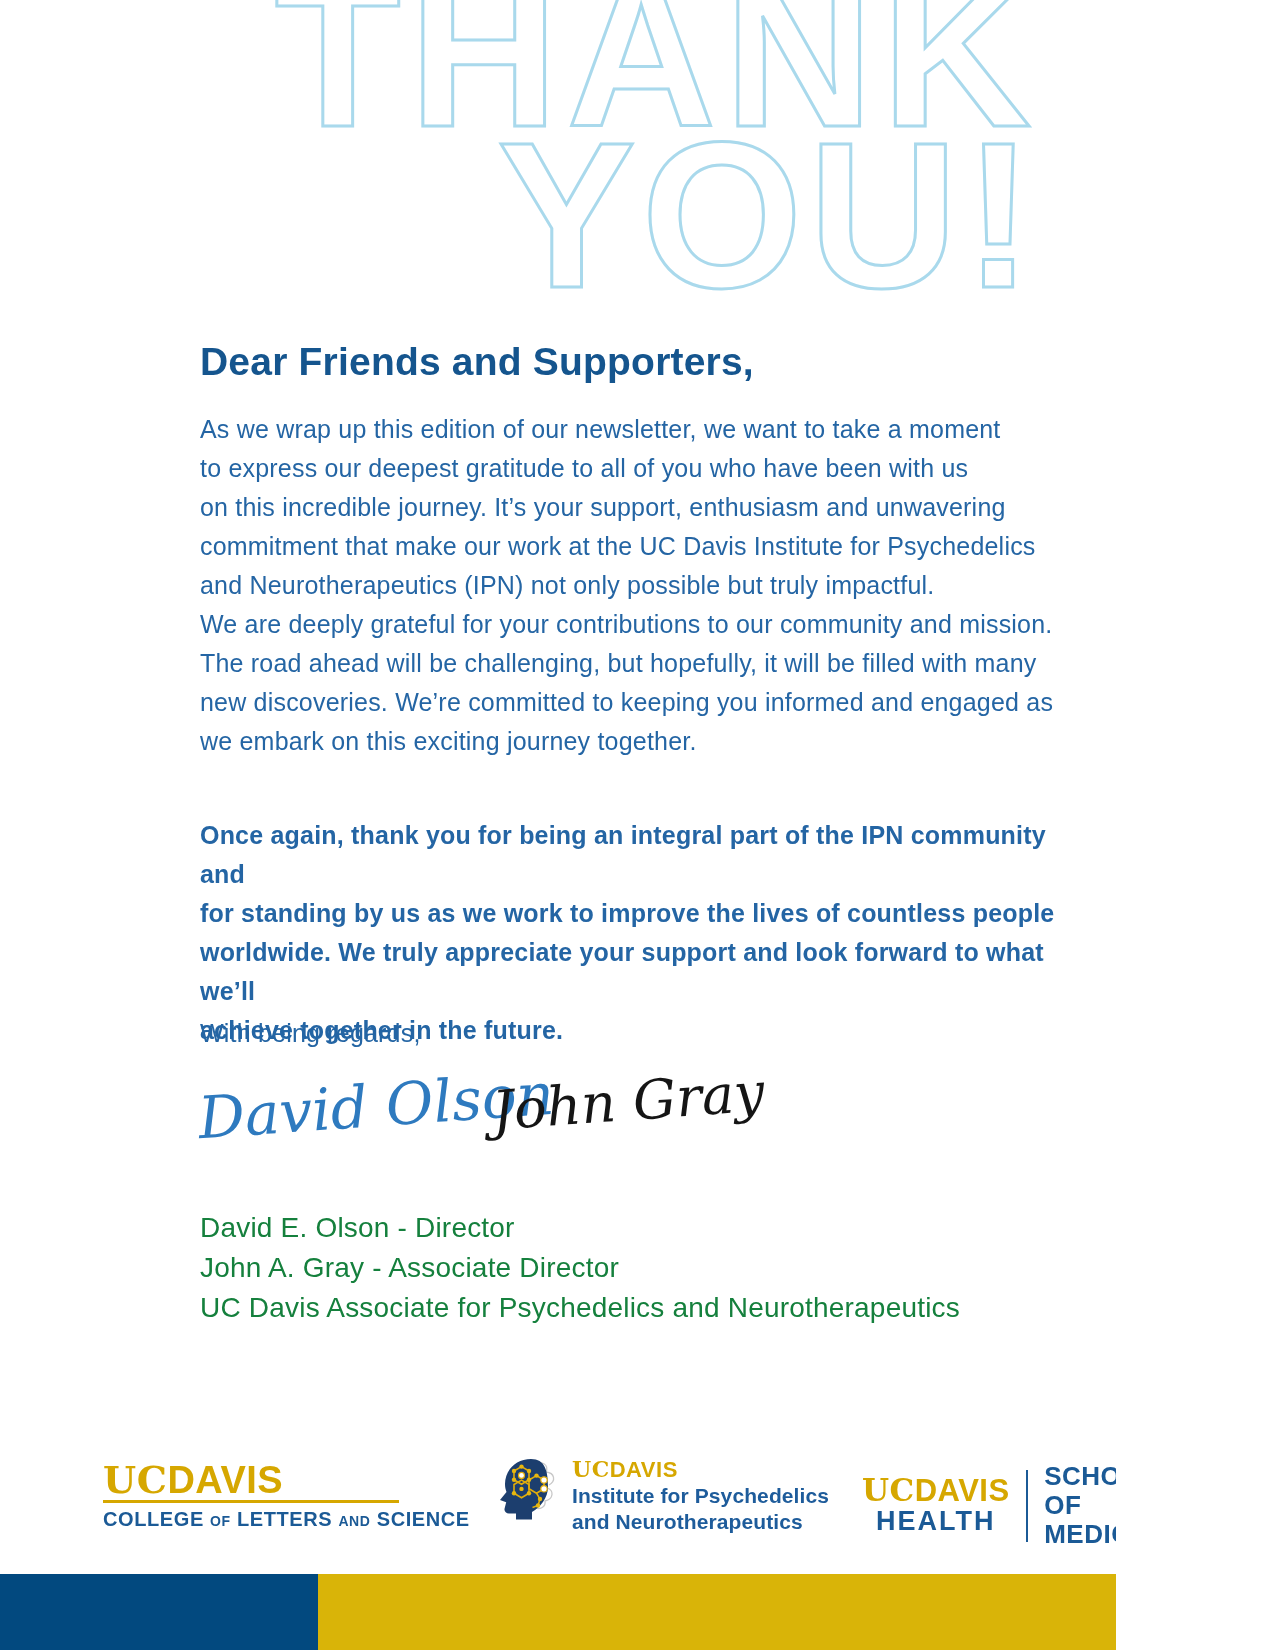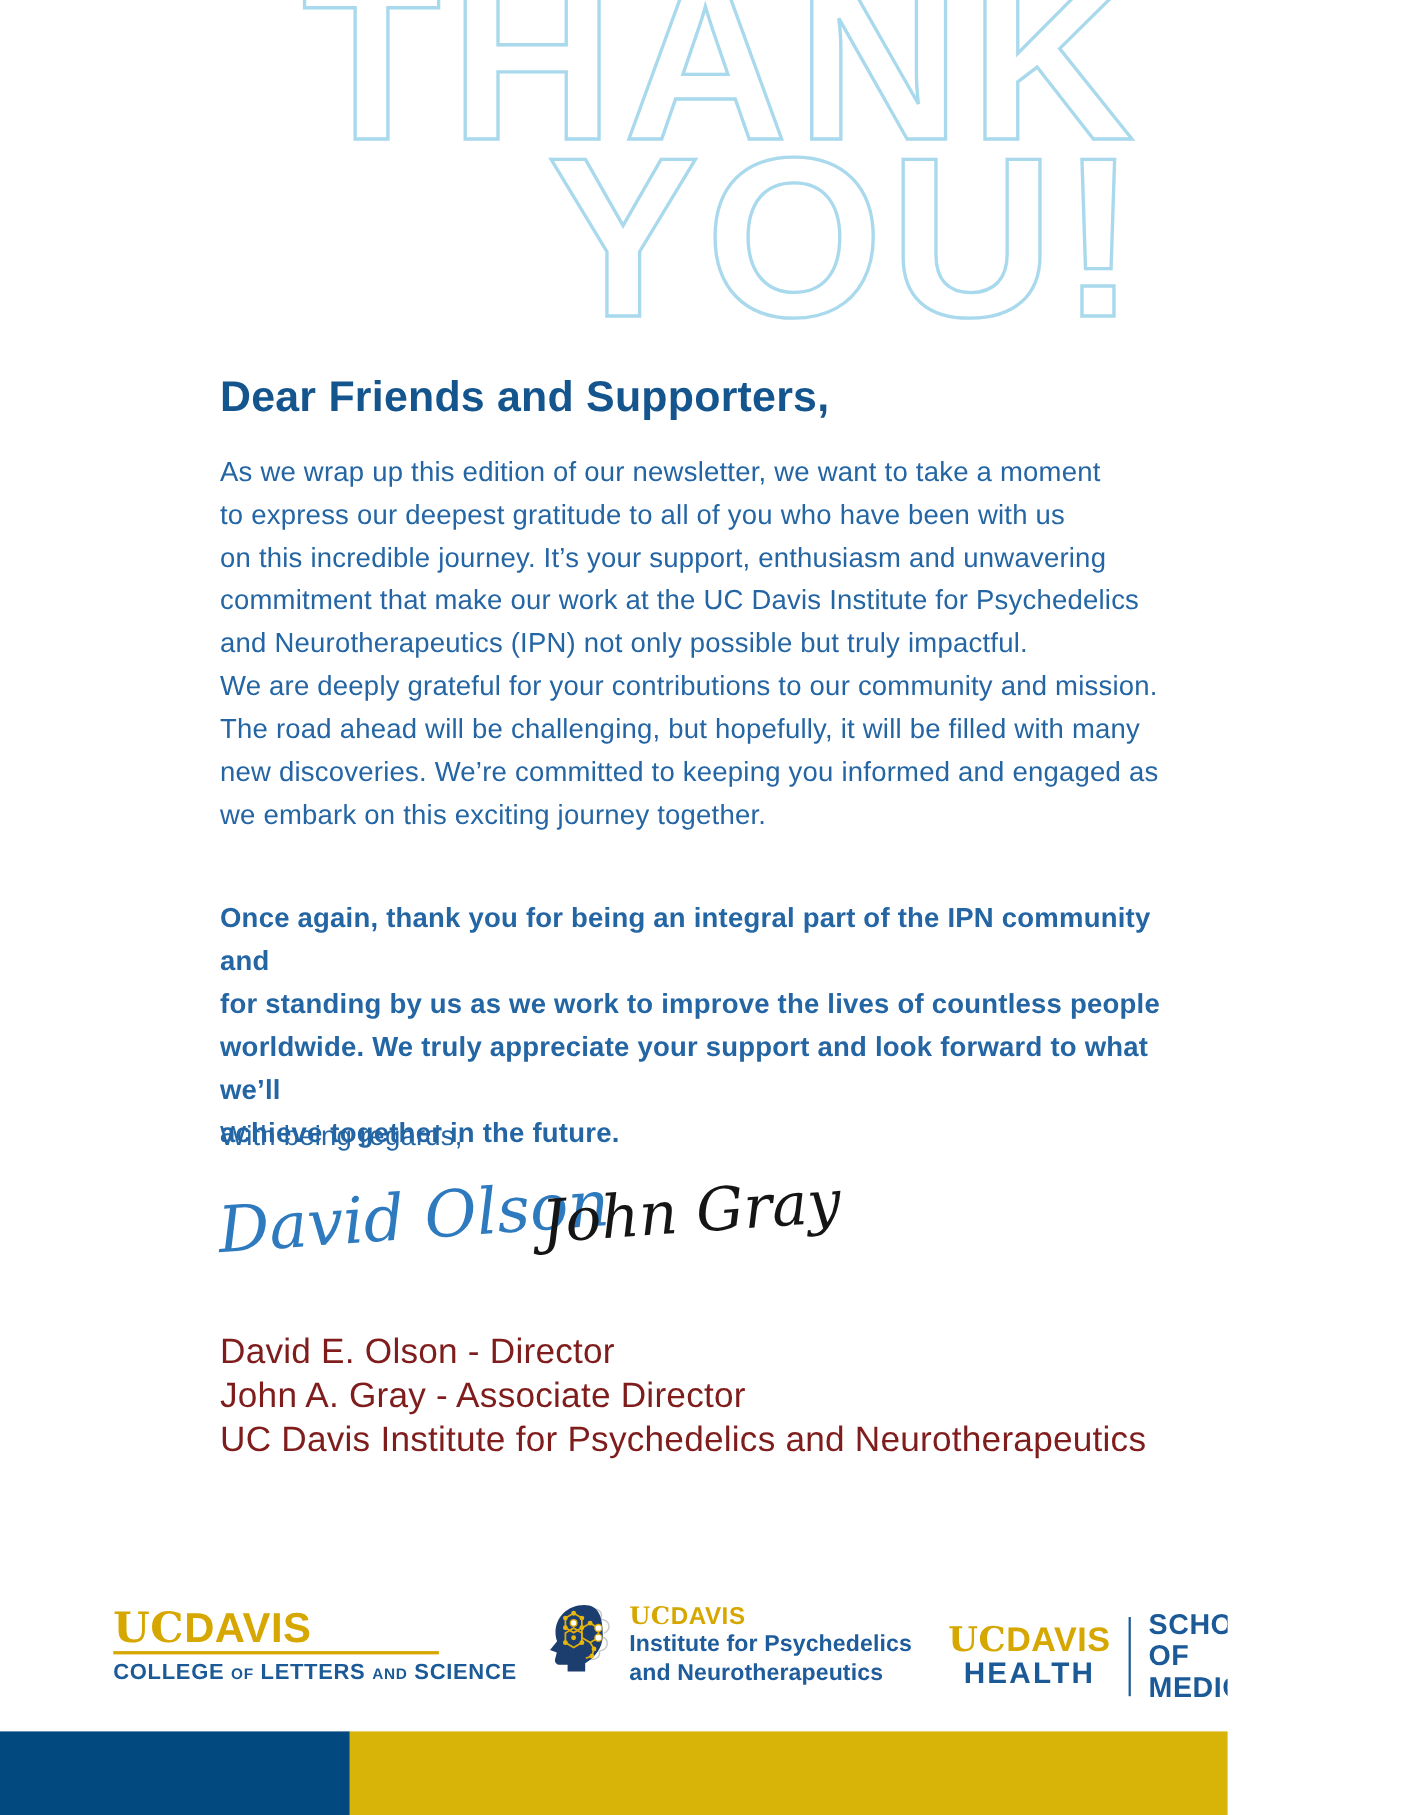--- a/index.html
+++ b/index.html
@@ -59,21 +59,21 @@
     transform:rotate(-4deg);
   }
   .sig-john {
     left:492px; top:1070px;
     font-size:54px; color:#151515;
     transform:rotate(-4deg);
   }
 
   .byline-block { position:absolute; left:200px; top:1208px; }
   .byline {
-    color:#7f1d1d; font-size:32px; line-height:40px; letter-spacing:0.2px;
+    color:#15803d; font-size:28px; line-height:40px; letter-spacing:0.2px;
   }
 
   
   .gold  { color:#D6A700; }
   .wordmark-uc   { font-family:"DejaVu Serif", serif; font-weight:600; letter-spacing:0.5px; }
   .wordmark-davis{ font-family:"Liberation Sans", sans-serif; font-weight:700; letter-spacing:0.5px; }
 
   .logo-cls { position:absolute; left:103px; top:1462px; width:296px; }
   .logo-cls .wordmark { font-size:38px; line-height:36px; }
   .logo-cls .rule { margin-top:2px; height:3px; background:#D6A700; width:296px; }
@@ -134,21 +134,21 @@
 worldwide. We truly appreciate your support and look forward to what we’ll
 achieve together in the future.</div>
   <div class="body-text closing">With being regards,</div>
 
   <div class="signature sig-david">David Olson</div>
   <div class="signature sig-john">John Gray</div>
 
   <div class="byline-block">
     <div class="byline">David E. Olson - Director</div>
     <div class="byline">John A. Gray - Associate Director</div>
-    <div class="byline">UC Davis Institute for Psychedelics and Neurotherapeutics</div>
+    <div class="byline">UC Davis Associate for Psychedelics and Neurotherapeutics</div>
   </div>
 
   <div class="logo-cls">
     <div class="wordmark gold"><span class="wordmark-uc">UC</span><span class="wordmark-davis">DAVIS</span></div>
     <div class="rule"></div>
     <div class="cls-line"><span>COLLEGE</span> <span class="small">OF</span> <span>LETTERS</span> <span class="small">AND</span> <span>SCIENCE</span></div>
   </div>
 
   <div class="logo-ipn">
     <svg class="ipn-icon" viewBox="0 0 66 62" aria-hidden="true">

